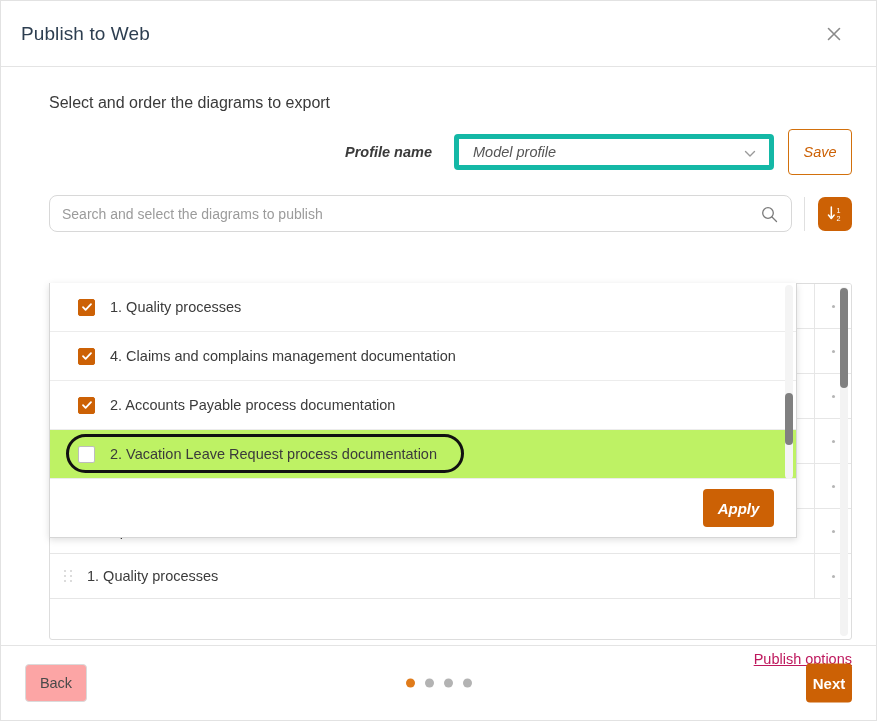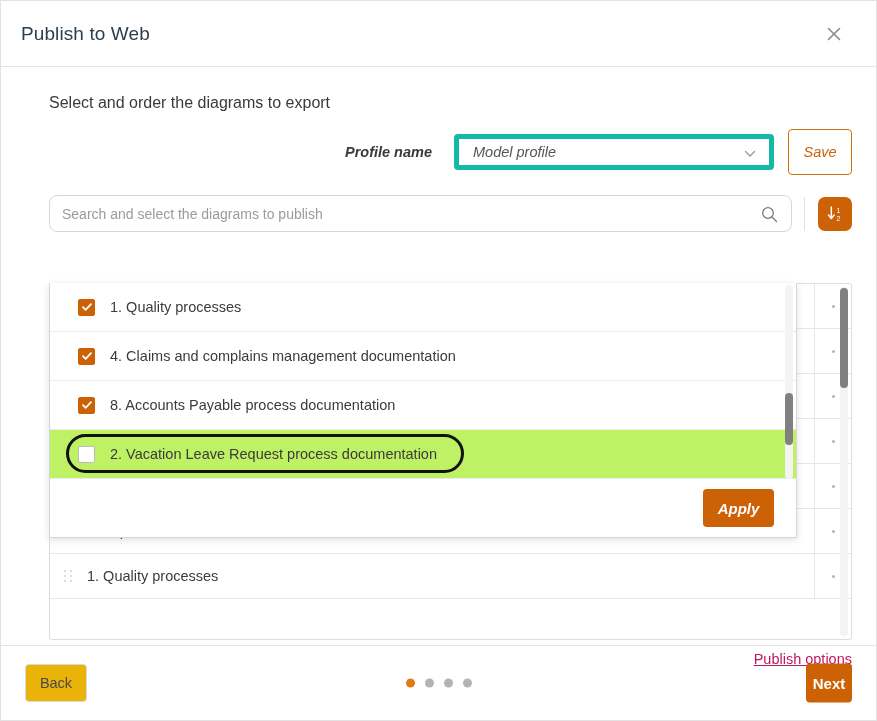--- a/index.html
+++ b/index.html
@@ -389,21 +389,21 @@
     align-items: center;
     padding: 0 24px;
     box-sizing: border-box;
     position: relative;
   }
   .back-btn {
     width: 62px;
     height: 38px;
     border: 1px solid #dadada;
     border-radius: 4px;
-    background: #eab308;
+    background: #fca5a5;
     color: #4a4a4a;
     font-size: 14.5px;
     display: flex;
     align-items: center;
     justify-content: center;
     cursor: pointer;
     box-sizing: border-box;
   }
   .dots-wrap {
     position: absolute;
@@ -682,21 +682,21 @@
           </span>
           <span class="dd-label">4. Claims and complains management documentation</span>
         </div>
 
         <div class="dd-item">
           <span class="cb checked">
             <svg width="12" height="12" viewBox="0 0 12 12" aria-hidden="true">
               <path d="M2 6.2 L4.6 8.9 L10 3.2" stroke="#fff" stroke-width="1.8" fill="none" stroke-linecap="round" stroke-linejoin="round"></path>
             </svg>
           </span>
-          <span class="dd-label">8. Accounts Payable process documentation</span>
+          <span class="dd-label">2. Accounts Payable process documentation</span>
         </div>
 
         <div class="dd-item hovered">
           <span class="cb unchecked"></span>
           <span class="dd-label">2. Vacation Leave Request process documentation</span>
           <span class="focus-ring"></span>
         </div>
 
         <div class="dd-sb-track"></div>
         <div class="dd-sb-thumb"></div>

